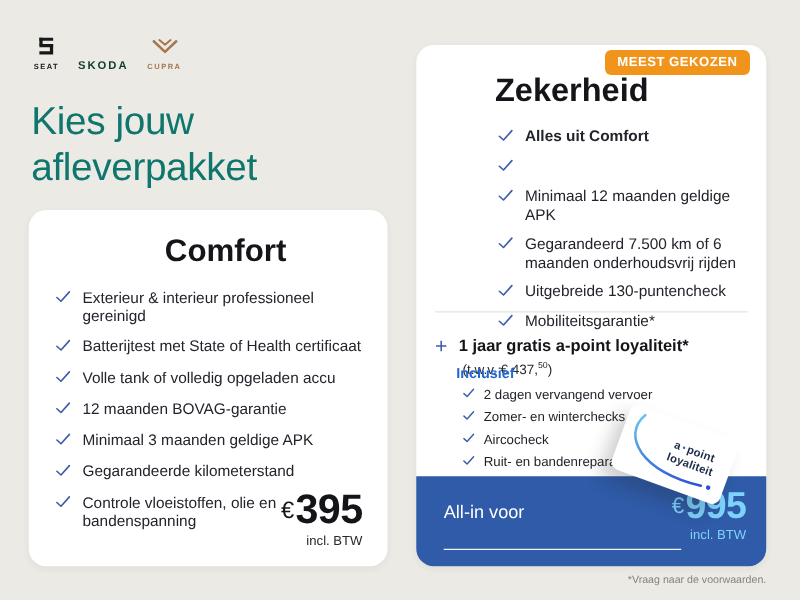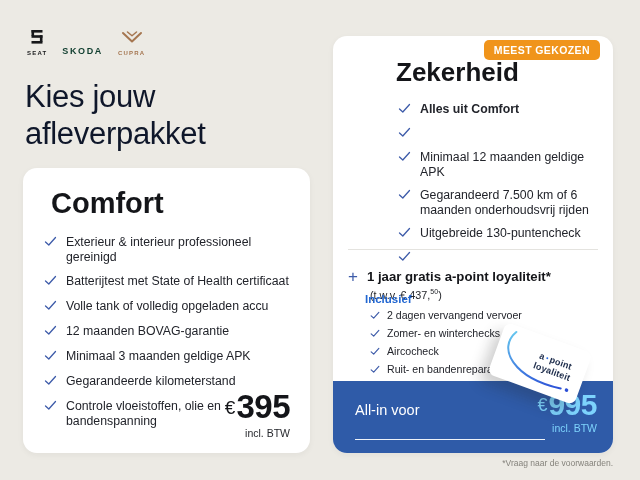--- a/index.html
+++ b/index.html
@@ -14,28 +14,28 @@
 
   
   .brand-row { position:absolute; left:27px; top:30px; display:flex; gap:15px; align-items:flex-end; }
   .brand { display:flex; flex-direction:column; align-items:center; gap:2px; }
   .brand-word { font-size:6px; font-weight:bold; letter-spacing:1.2px; }
   .seat-word { color:#17181A; }
   .skoda-word { color:#0F3D2E; font-size:9px; letter-spacing:1.6px; margin-top:6px; }
   .cupra-word { color:#A57650; }
 
   
-  .headline { position:absolute; left:25px; top:78px; font-size:31px; line-height:37px; font-weight:500; color:#0f172a; letter-spacing:-0.3px; }
+  .headline { position:absolute; left:25px; top:78px; font-size:31px; line-height:37px; font-weight:500; color:#0f766e; letter-spacing:-0.3px; }
 
   
   .card { position:absolute; background:#fff; border-radius:14px; box-shadow:0 2px 6px rgba(40,40,40,0.05); }
 
   
   .card-comfort { left:23px; top:168px; width:287px; height:285px; }
-  .card-comfort .card-title { margin:19px 0 15px 28px; font-size:29px; font-weight:bold; color:#141519; }
+  .card-comfort .card-title { margin:19px 0 15px 28px; font-size:25px; font-weight:bold; color:#141519;text-align:center; }
   .checklist { list-style:none; }
   .li { display:flex; gap:9px; margin:0 18px 9px 21px; font-size:12.3px; line-height:15px; color:#22242B; }
   .li .check { flex:0 0 auto; margin-top:1px; }
   .li-bold { font-weight:bold; }
   .price-block { position:absolute; right:20px; bottom:14px; text-align:right; }
   .price-line { color:#141519; white-space:nowrap; }
   .price-cur { font-size:19px; font-weight:500; vertical-align:4px; margin-right:1px; }
   .price-amt { font-size:33px; font-weight:bold; letter-spacing:-0.5px; }
   .price-note { font-size:10.5px; color:#26282d; margin-top:1px; }
 
@@ -48,21 +48,21 @@
   .divider { position:absolute; left:15px; right:15px; top:213px; height:1px; background:#E4E3DF; }
 
   .bonus-row { position:absolute; left:15px; top:230px; display:flex; gap:9px; align-items:baseline; }
   .plus { color:#3D5BA9; font-size:17px; font-weight:400; position:relative; top:1px; }
   .bonus-title { font-size:13.2px; font-weight:bold; color:#141519; white-space:nowrap; }
   .bonus-worth { font-size:10.8px; color:#26282d; white-space:nowrap; margin-left:3px; }
   .bonus-worth sup { font-size:7px; }
 
   .inclusief { position:absolute; left:32px; top:257px; font-size:11.5px; font-weight:bold; color:#2166D1; }
   .sub-list { position:absolute; left:37px; top:273px; list-style:none; }
-  .sub-list .li { margin:0 0 5px 0; font-size:10.6px; line-height:12px; gap:7px; }
+  .sub-list .li { margin:0 0 5px 0; font-size:10.6px; line-height:12px; gap:7px;align-items:center; }
 
   
   .loyal {
     position:absolute; left:161px; top:300px; width:92px; height:55px;
     background:#fff; border-radius:7px; transform:rotate(20deg);
     box-shadow:-6px 10px 14px rgba(30,30,30,0.22); z-index:3;
   }
   .loyal svg { position:absolute; left:0; top:0; }
   .loyal-text { position:absolute; left:33px; top:15px; width:54px; text-align:center; font-size:9px; font-weight:bold; color:#1C2B4A; line-height:10.5px; letter-spacing:0.2px; }
   .loyal-dot { display:inline-block; width:2.5px; height:2.5px; background:#2B6BE0; border-radius:50%; vertical-align:2px; margin:0 1.5px; }
@@ -197,20 +197,21 @@
     <li class="li">
       <span class="check"><svg width="13" height="11" viewBox="0 0 13 11">
             <path d="M1.5 6 L4.8 9 L11.5 1.5" fill="none" stroke="#3D5BA9" stroke-width="1.3" stroke-linecap="round" stroke-linejoin="round"></path>
           </svg></span>
       <span>Uitgebreide 130-puntencheck</span>
     </li>
     <li class="li">
       <span class="check"><svg width="13" height="11" viewBox="0 0 13 11">
             <path d="M1.5 6 L4.8 9 L11.5 1.5" fill="none" stroke="#3D5BA9" stroke-width="1.3" stroke-linecap="round" stroke-linejoin="round"></path>
           </svg></span>
+      <span>Mobiliteitsgarantie*</span>
     </li>
   </ul>
 
   <div class="divider"></div>
 
   <div class="bonus-row">
     <span class="plus">+</span>
     <span>
       <span class="bonus-title">1 jaar gratis a-point loyaliteit*</span>
       <span class="bonus-worth"><span>(t.w.v. € 437,</span><sup>50</sup><span>)</span></span>

